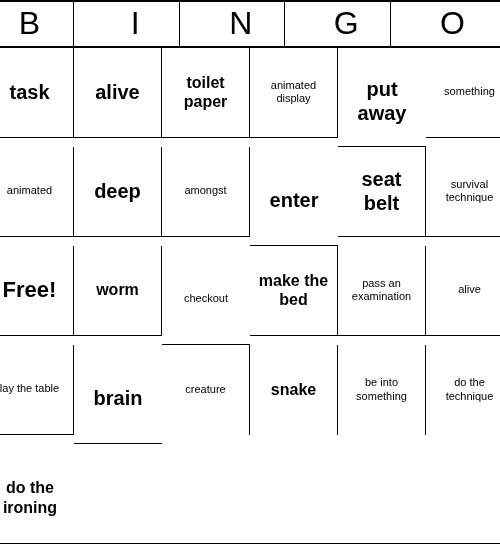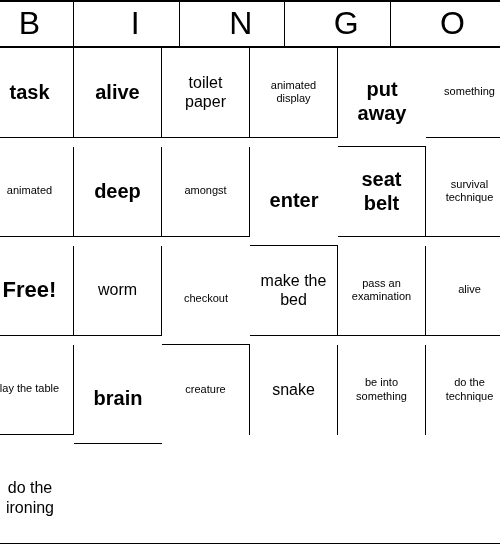--- a/index.html
+++ b/index.html
@@ -73,21 +73,21 @@
       border-bottom: none;
     }
 
     .bingo-cell.large-text {
       font-size: 20px;
       font-weight: bold;
     }
 
     .bingo-cell.medium-text {
       font-size: 16px;
-      font-weight: normal;
+      font-weight: bold;
     }
 
     .bingo-cell.small-text {
       font-size: 11px;
     }
 
     .bingo-cell.free {
       font-size: 22px;
       font-weight: bold;
     }

